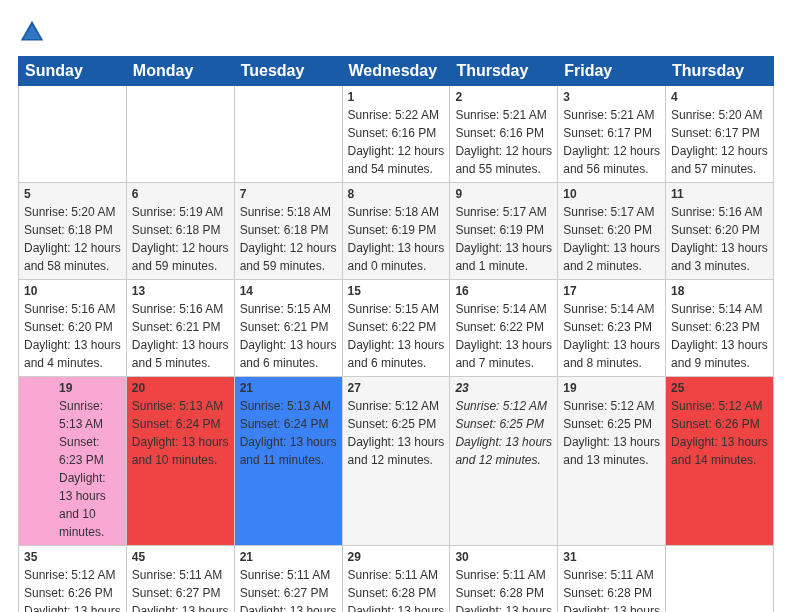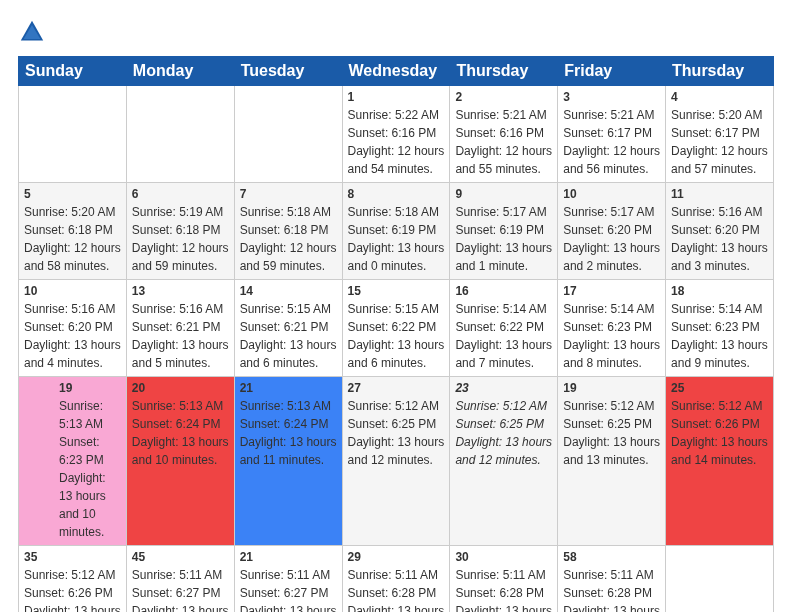--- a/index.html
+++ b/index.html
@@ -248,20 +248,20 @@
           </td>
           <td>
             <span class="day-num">29</span>
             <div class="day-info">Sunrise: 5:11 AM<br>Sunset: 6:28 PM<br>Daylight: 13 hours and 16 minutes.</div>
           </td>
           <td>
             <span class="day-num">30</span>
             <div class="day-info">Sunrise: 5:11 AM<br>Sunset: 6:28 PM<br>Daylight: 13 hours and 17 minutes.</div>
           </td>
           <td>
-            <span class="day-num">58</span>
+            <span class="day-num">31</span>
             <div class="day-info">Sunrise: 5:11 AM<br>Sunset: 6:28 PM<br>Daylight: 13 hours and 17 minutes.</div>
           </td>
           <td class="empty-cell"></td>
         </tr>
       </tbody>
   </table>
 </div>
 
 </body></html>

